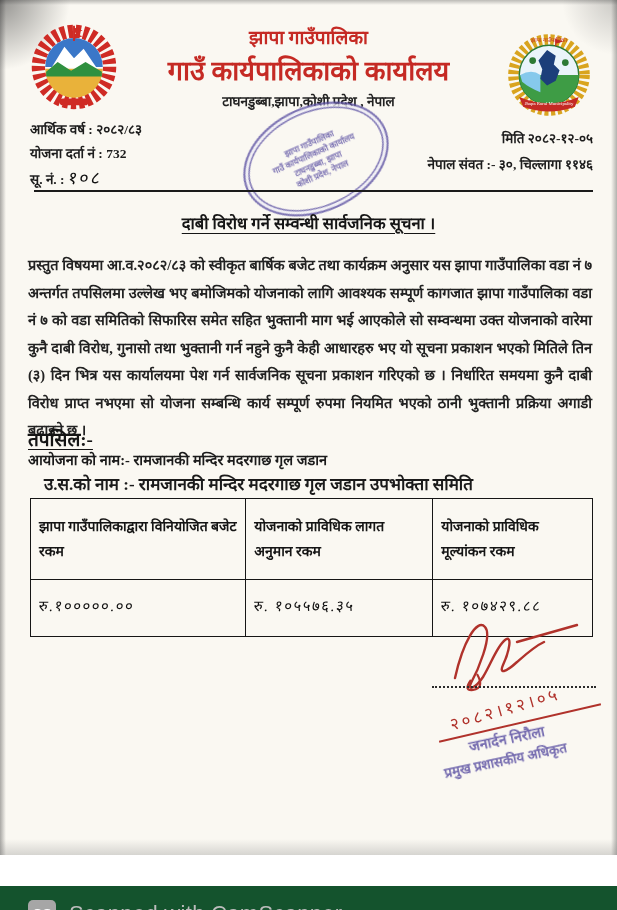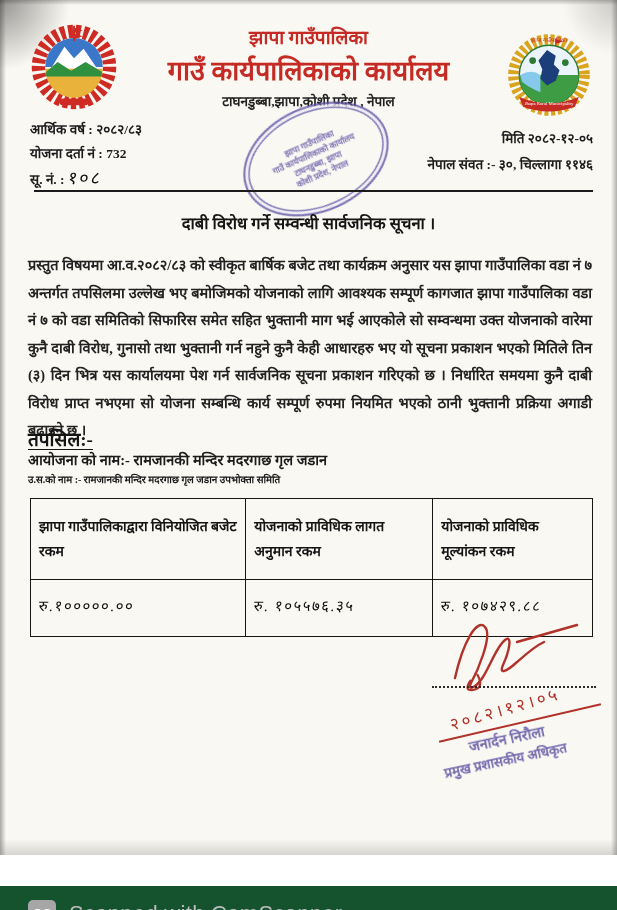--- a/index.html
+++ b/index.html
@@ -40,29 +40,29 @@
     transform:rotate(-24deg);opacity:.78;color:#5a4fa2;
     border:2px solid #5a4fa2;border-radius:50%;
     box-shadow:inset 0 0 0 3px rgba(255,255,255,.9), inset 0 0 0 4.5px #5a4fa2;
     display:flex;flex-direction:column;align-items:center;justify-content:center;
     font-size:8.5px;font-weight:bold;text-align:center;line-height:11px;
     filter:blur(.3px);
   }
   .rule{left:34px;right:24px;top:190px;border-top:2px solid #1b1b1b;height:0;}
   
   .notice-title{left:0;right:0;top:211px;text-align:center;font-size:16.5px;font-weight:bold;color:#151515;}
-  .notice-title span{text-underline-offset:4px;}
+  .notice-title span{text-decoration:underline;text-underline-offset:4px;}
   .notice-body{
     left:28px;right:25px;top:252px;font-size:14.5px;font-weight:600;color:#222;
     line-height:27.5px;text-align:justify;
   }
   
   .details-head{left:28px;top:426px;font-size:19px;font-weight:bold;color:#151515;text-decoration:underline;text-underline-offset:3px;}
   .detail-line1{left:28px;top:449px;font-size:14.5px;font-weight:bold;color:#1b1b1b;}
-  .detail-line2{left:28px;top:472px;font-size:10px;font-weight:bold;color:#1b1b1b;}
+  .detail-line2{left:44px;top:472px;font-size:17px;font-weight:bold;color:#1b1b1b;}
   
   .notice-table{left:30px;top:498px;width:563px;border-collapse:collapse;}
   .notice-table td{border:1.6px solid #161616;padding:15px 8px;vertical-align:top;}
   .notice-table .hcell{font-size:14px;font-weight:bold;color:#151515;line-height:25px;height:48px;}
   .notice-table .vcell{font-size:15px;font-weight:500;color:#101010;height:26px;letter-spacing:1.5px;font-style:normal;}
   .vcell span{display:inline-block;transform:skewX(-6deg);}
   .c1{width:212px;} .c2{width:182px;margin-top:30px;} .c3{width:151px;margin-top:12px;}
   
   .sig-svg{left:425px;top:612px;width:165px;height:92px;}
   .sig-dots{left:432px;top:686px;width:164px;border-top:2.5px dotted #2b2b2b;height:0;}

